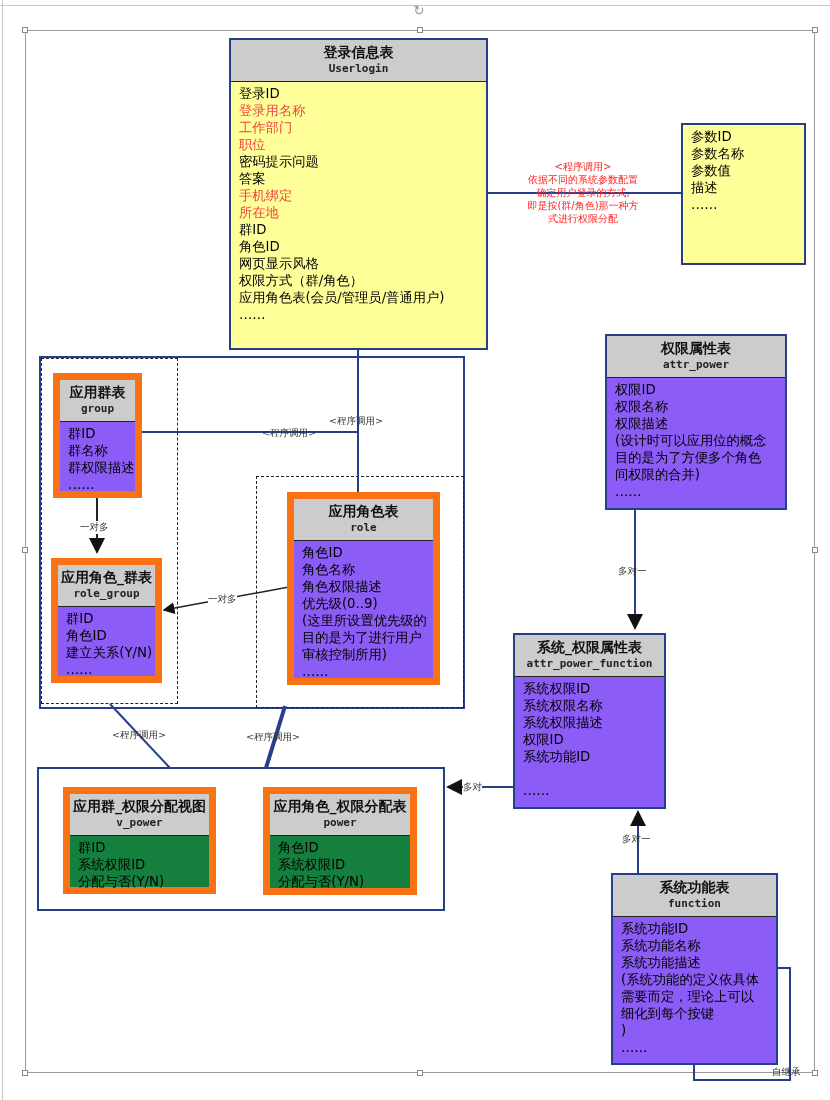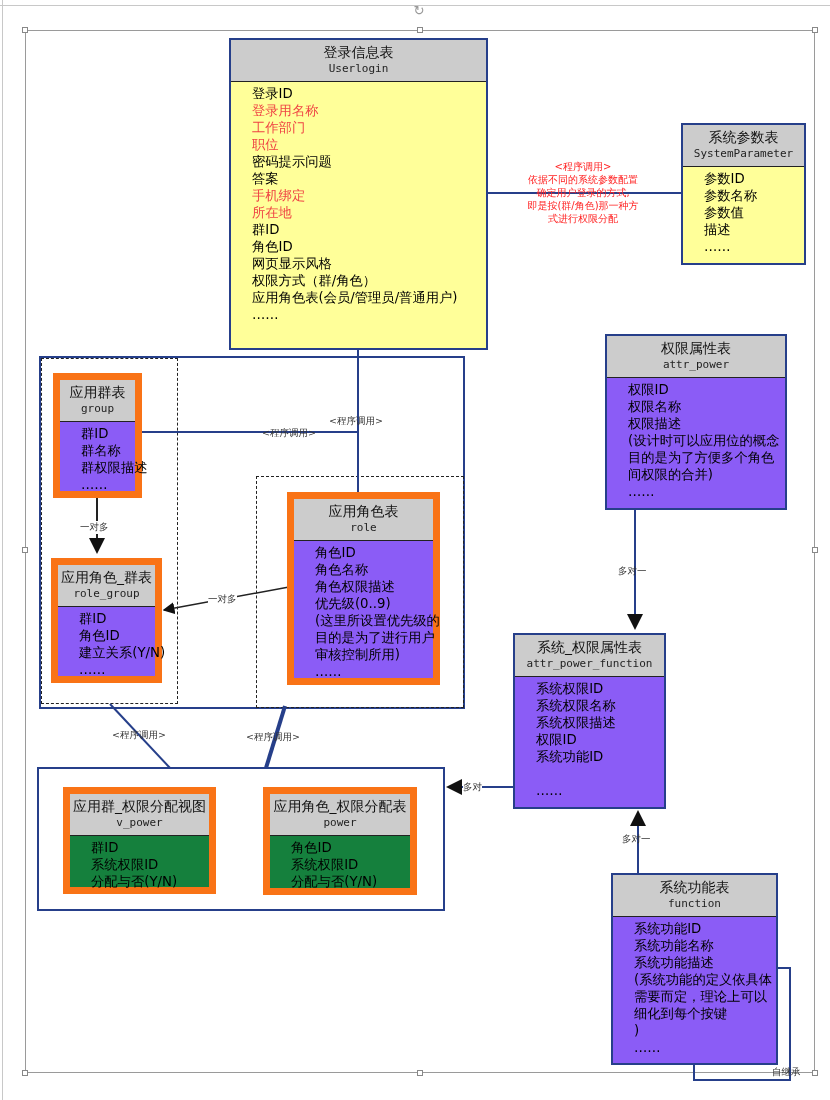--- a/index.html
+++ b/index.html
@@ -9,24 +9,24 @@
   .page-edge-top { position:absolute; left:0; top:5px; width:830px; height:1px; background:#c8c8c8; }
   .sel-frame { position:absolute; left:25px; top:30px; width:790px; height:1043px;
                border:1px solid #9a9a9a; box-sizing:border-box; }
   .handle { position:absolute; width:6px; height:6px; background:#fff; border:1px solid #888; box-sizing:border-box; }
   .rotate-handle { position:absolute; left:412px; top:4px; width:14px; height:14px; color:#999; font-size:13px; line-height:14px; text-align:center; }
 
   svg.lines { position:absolute; left:0; top:0; width:830px; height:1100px; }
 
   .entity { position:absolute; box-sizing:border-box; border:2px solid #263f8a; background:#ffff99; }
   .entity.thin { border:7px solid #f97316; }
-  .entity .hdr { background:#cccccc; border-bottom:1px solid #222; text-align:center; padding:3px 0 4px; }
+  .entity .hdr { background:#cccccc; border-bottom:1px solid #222; text-align:center; padding:3px 0 4px;font-weight:bold; }
   .entity .hdr .cn { font-size:14px; color:#111; line-height:18px; }
   .entity .hdr .en { font-family:"DejaVu Sans Mono","Liberation Mono",monospace; font-size:11px; color:#222; line-height:16px; }
-  .entity .body { padding:3px 21px; font-size:13.3px; line-height:17px; color:#000; }
+  .entity .body { padding:3px 8px; font-size:13.3px; line-height:17px; color:#000; }
   .entity .body div { white-space:nowrap; }
   .entity .body .blue { color:#ef4444; }
   .green { background:#8b5cf6; }
   .cyan { background:#15803d; }
   .yellow { background:#ffff99; }
 
   .group-box { position:absolute; box-sizing:border-box; border:2px solid #263f8a; background:transparent; }
   .dash-box { position:absolute; box-sizing:border-box; border:1px dashed #222; }
 
   .lbl { position:absolute; font-size:9.5px; color:#333; white-space:nowrap; }
@@ -103,24 +103,20 @@
       <div>群ID</div>
       <div>角色ID</div>
       <div>网页显示风格</div>
       <div>权限方式（群/角色）</div>
       <div>应用角色表(会员/管理员/普通用户)</div>
       <div>……</div>
     </div>
 </div>
 
 <div class="entity yellow" style="left:681px;top:123px;width:125px;height:142px">
-  <div class="hdr">
-    <div class="cn">系统参数表</div>
-    <div class="en">SystemParameter</div>
-  </div>
   <div class="body">
       <div>参数ID</div>
       <div>参数名称</div>
       <div>参数值</div>
       <div>描述</div>
       <div>……</div>
     </div>
 </div>
 
 <div class="entity green" style="left:605px;top:334px;width:182px;height:176px">

